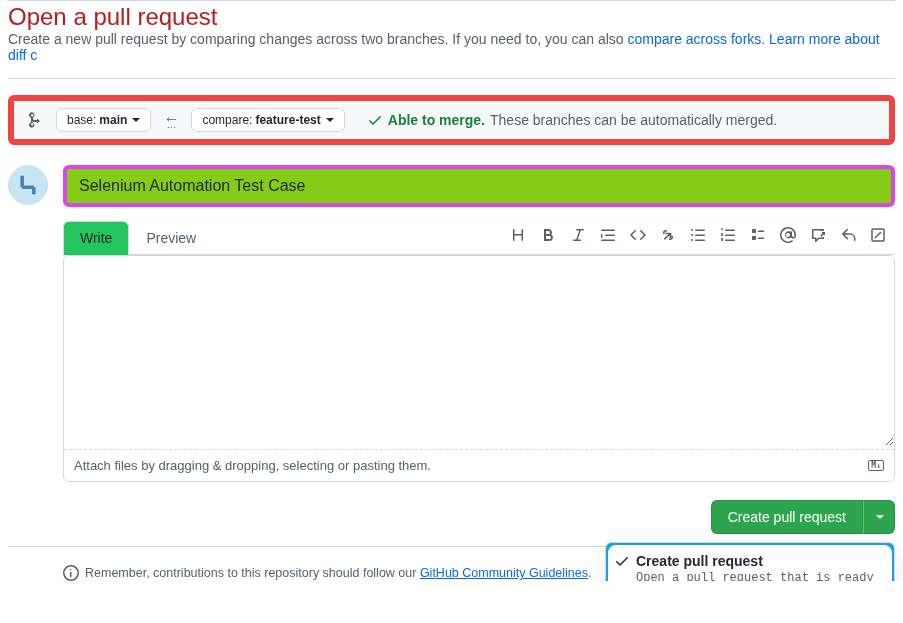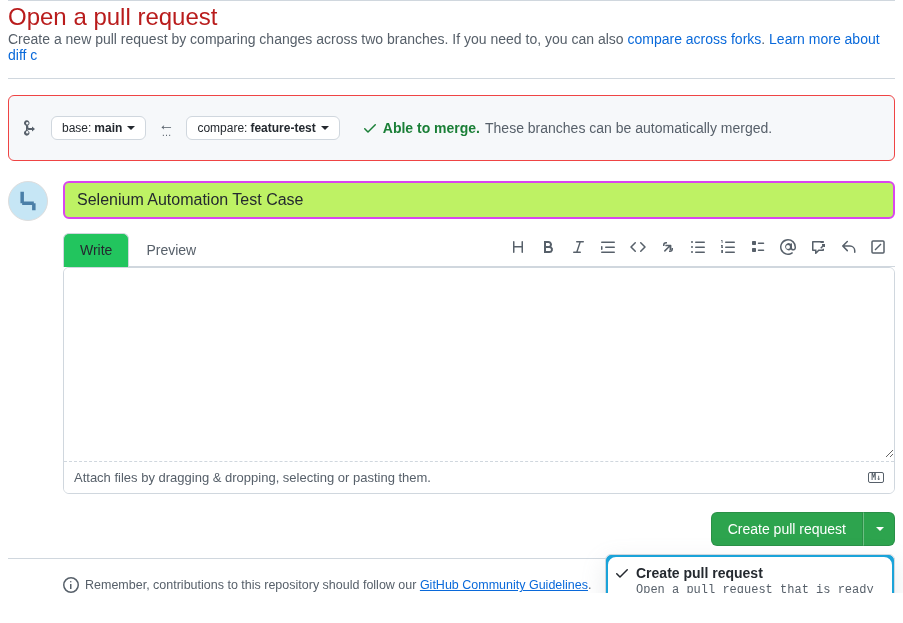--- a/index.html
+++ b/index.html
@@ -29,23 +29,23 @@
     .page-subtitle {
       font-size: 14px;
       color: #57606a;
     }
     .page-subtitle a {
       color: #0969da;
       text-decoration: none;
     }
     .branch-box {
       margin-top: 16px;
-      border: 1px solid #ef4444;
+      border: 6px solid #ef4444;
       border-radius: 6px;
-      padding: 20px 14px;
+      padding: 7px 14px;
       display: flex;
       align-items: center;
       gap: 12px;
       background: #f6f8fa;
     }
     .compare-icon {
       width: 16px;
       height: 16px;
       color: #57606a;
     }
@@ -126,23 +126,23 @@
       width: 28px;
       height: 28px;
     }
     .compose-area {
       flex: 1;
     }
     .title-input {
       width: 100%;
       padding: 8px 12px;
       font-size: 16px;
-      border: 2px solid #d946ef;
+      border: 4px solid #d946ef;
       border-radius: 6px;
-      background: #bef264;
+      background: #84cc16;
       color: #24292f;
     }
     .tab-row {
       display: flex;
       align-items: center;
       justify-content: space-between;
       margin-top: 14px;
       border-bottom: 1px solid #d0d7de;
     }
     .tabs {

